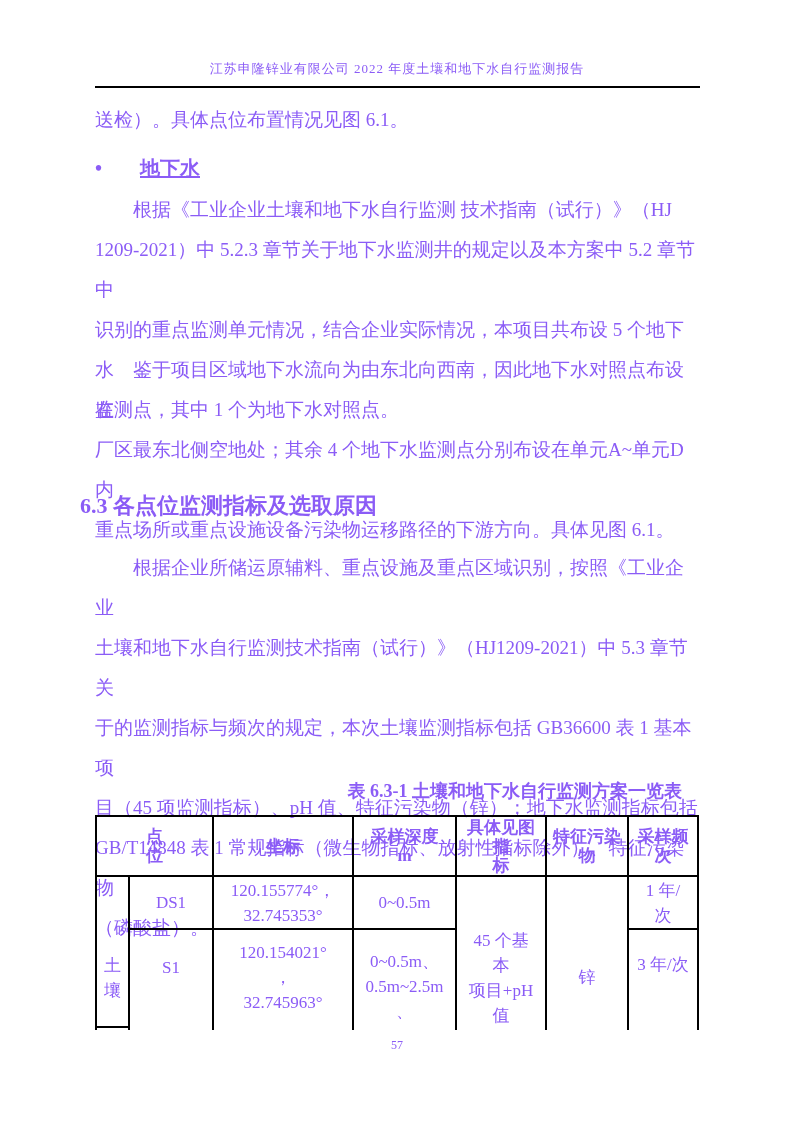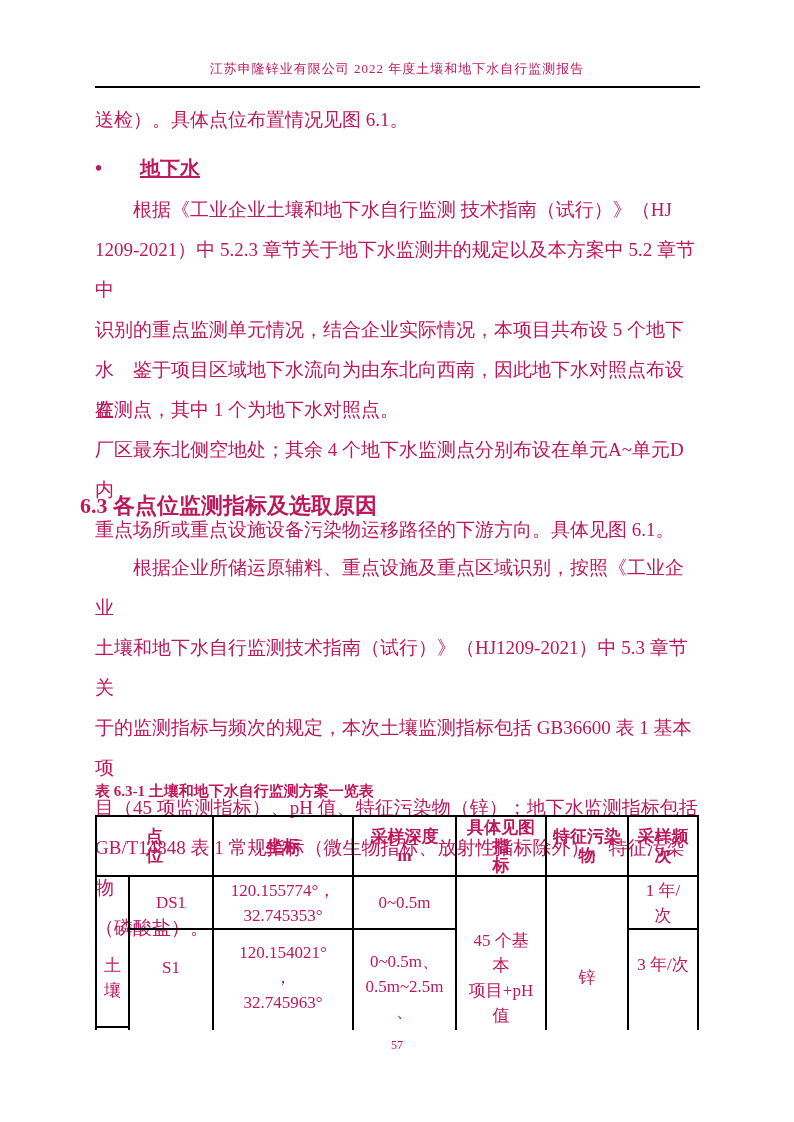--- a/index.html
+++ b/index.html
@@ -1,18 +1,18 @@
 <!DOCTYPE html>
 <html><head>
 <meta charset="utf-8">
 <style>
   html,body { margin:0; padding:0; background:#e8e8e8; }
   .page {
     position:relative; width:794px; height:1122px; margin:0 auto;
-    background:#ffffff; color:#be185d;
+    background:#ffffff; color:#8b5cf6;
     font-family:"Liberation Serif","DejaVu Serif",serif;
     overflow:hidden;
   }
   .running-header {
     position:absolute; top:60px; left:95px; width:604px;
     text-align:center; font-size:13px; letter-spacing:1px; white-space:nowrap;
   }
   .header-rule {
     position:absolute; top:86px; left:95px; width:605px; height:0;
     border-top:2px solid #000;
@@ -29,22 +29,22 @@
   }
   .bullet-marker { display:inline-block; width:45px; font-weight:bold; }
   .p2 { top:190px; }
   .p3 { top:350px; }
   .section-heading {
     position:absolute; top:486px; left:80px; width:606px;
     font-size:22px; font-weight:bold; line-height:40px; white-space:nowrap;
   }
   .p4 { top:548px; }
   .table-caption {
-    position:absolute; top:776px; left:95px; width:604px;
-    text-align:left; font-size:15px; font-weight:bold; line-height:30px;
+    position:absolute; top:776px; left:78px; width:604px;
+    text-align:right; font-size:18px; font-weight:bold; line-height:30px;
     white-space:nowrap;
   }
   .table-wrap {
     position:absolute; left:95px; top:815px; width:606px; height:215px;
     overflow:hidden;
   }
   table.plan {
     border-collapse:collapse; table-layout:fixed; width:602px;
   }
   table.plan td {

